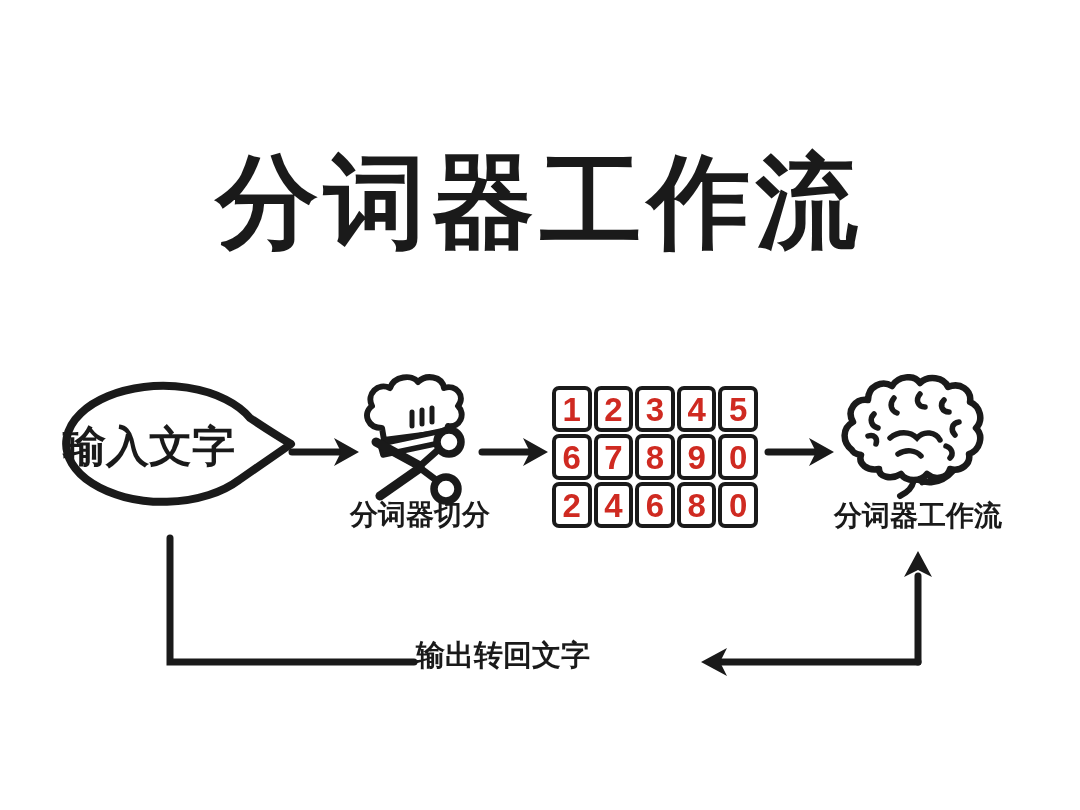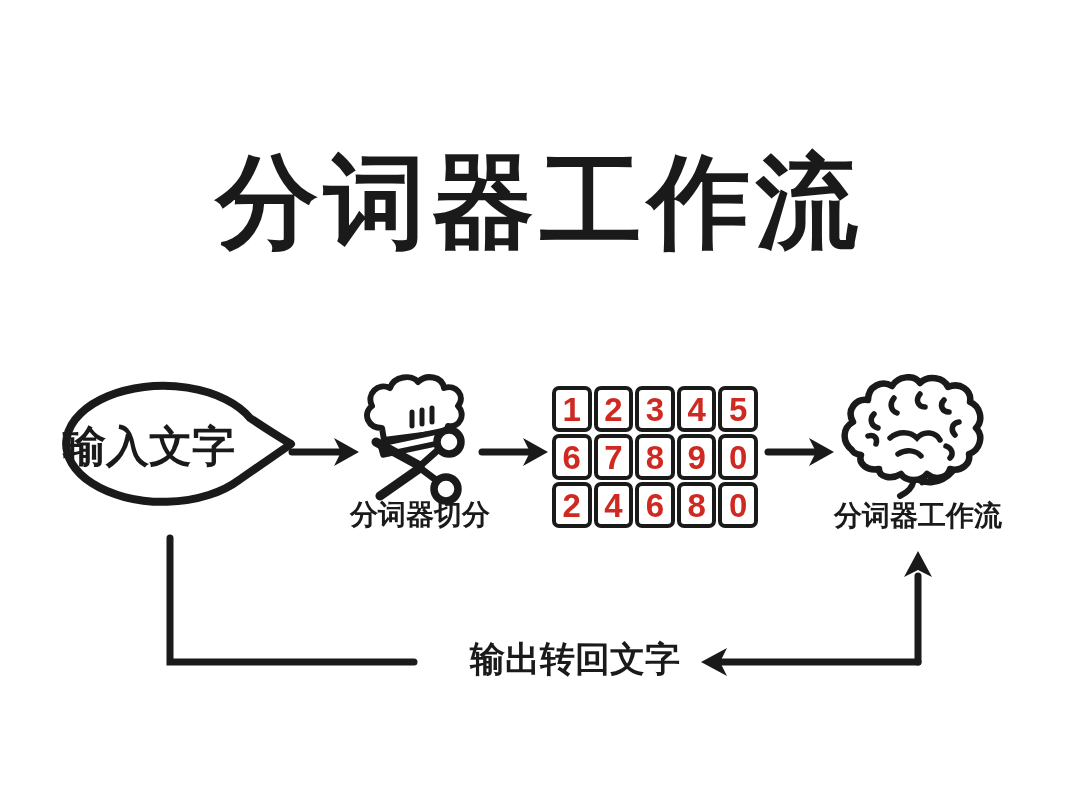--- a/index.html
+++ b/index.html
@@ -30,22 +30,22 @@
     text-align:center;color:var(--ink);
   }
   #bubble-label{
     left:63px;top:380px;width:212px;
     text-align:left;font-size:43px;font-weight:700;
     line-height:1.05;color:var(--ink);
   }
   #tokenizer-label{left:295px;top:456px;width:250px;}
   #model-label{left:793px;top:457px;width:250px;}
   #output-label{
-    left:384px;top:596px;width:296px;
-    text-align:right;font-size:35px;font-weight:700;line-height:1.1;
+    left:416px;top:596px;width:296px;
+    text-align:left;font-size:29px;font-weight:700;line-height:1.1;
     color:var(--ink);
   }
   #token-grid{
     left:552px;top:342px;width:206px;height:142px;
     display:grid;
     grid-template-columns:repeat(5,1fr);
     grid-template-rows:repeat(3,1fr);
     gap:2px;
   }
   #token-grid .cell{

